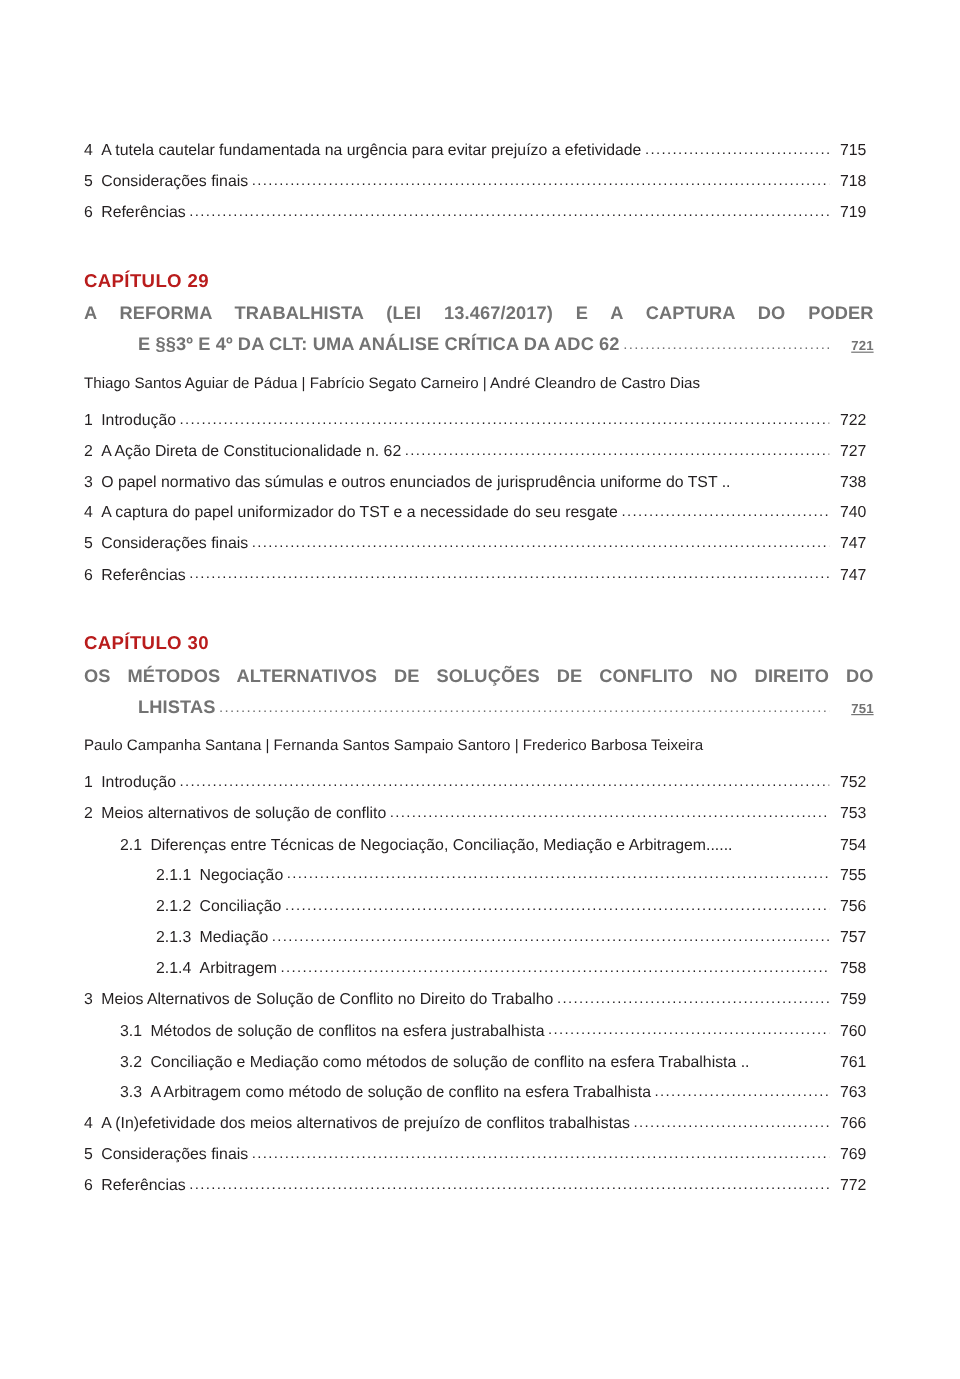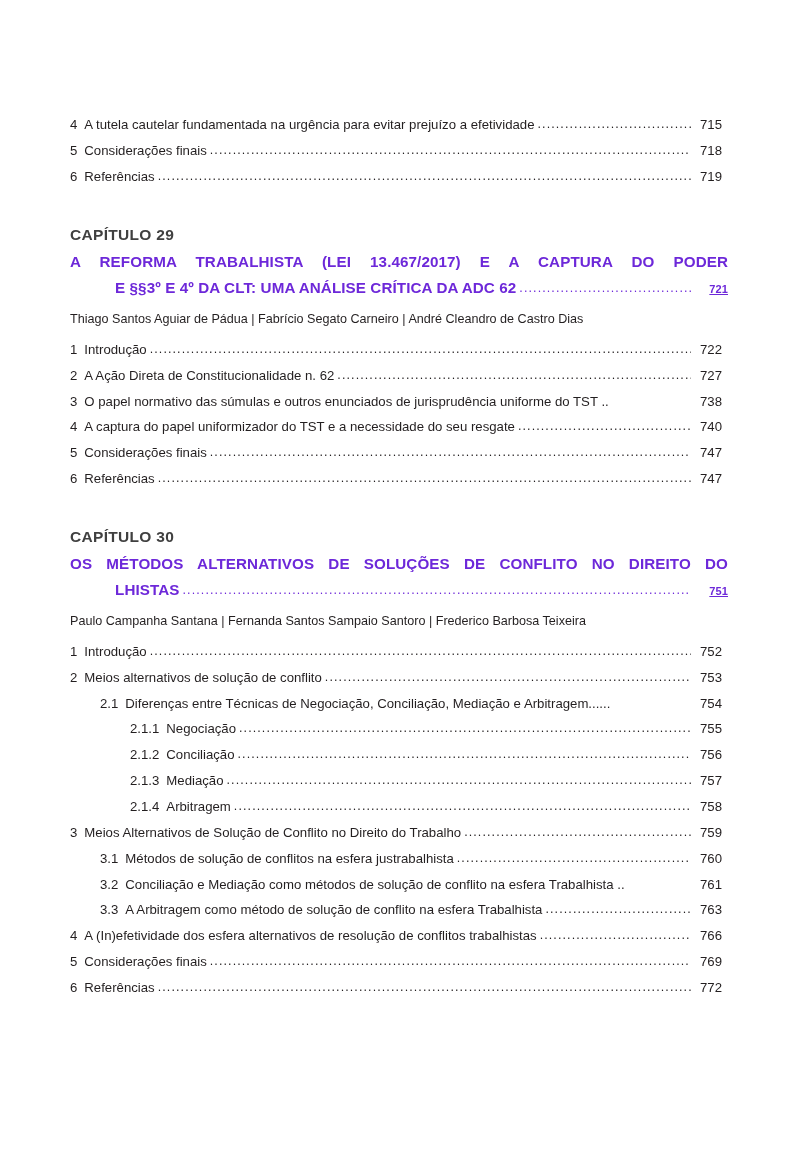--- a/index.html
+++ b/index.html
@@ -62,28 +62,28 @@
   .lvl-2 { padding-left: 30px; }
   .lvl-3 { padding-left: 60px; }
 
   
   .chapter-block {
     margin-top: 36px;
   }
   .chapter-label {
     font-size: 15.5px;
     font-weight: bold;
-    color: #404040;
+    color: #b91c1c;
     letter-spacing: 0.3px;
     margin-bottom: 5px;
   }
   .chapter-title {
     font-size: 15.2px;
     font-weight: bold;
-    color: #6d28d9;
+    color: #737373;
     line-height: 25.5px;
     text-align: justify;
     letter-spacing: 0.1px;
   }
   .chapter-title .tail {
     display: flex;
     align-items: baseline;
     white-space: nowrap;
   }
   .chapter-title .tail .t-text { flex: 0 0 auto; margin-left: 45px; }
@@ -270,21 +270,21 @@
             <span class="toc-page">761</span>
           </div>
           <div class="toc-row lvl-2">
             <span class="toc-num">3.3</span>
             <span class="toc-title">A Arbitragem como método de solução de conflito na esfera Trabalhista</span>
             <span class="toc-dots">........................................................................................................................................................................</span>
             <span class="toc-page">763</span>
           </div>
           <div class="toc-row lvl-1">
             <span class="toc-num">4</span>
-            <span class="toc-title">A (In)efetividade dos esfera alternativos de resolução de conflitos trabalhistas </span>
+            <span class="toc-title">A (In)efetividade dos meios alternativos de prejuízo de conflitos trabalhistas </span>
             <span class="toc-dots">........................................................................................................................................................................</span>
             <span class="toc-page">766</span>
           </div>
           <div class="toc-row lvl-1">
             <span class="toc-num">5</span>
             <span class="toc-title">Considerações finais</span>
             <span class="toc-dots">........................................................................................................................................................................</span>
             <span class="toc-page">769</span>
           </div>
           <div class="toc-row lvl-1">

